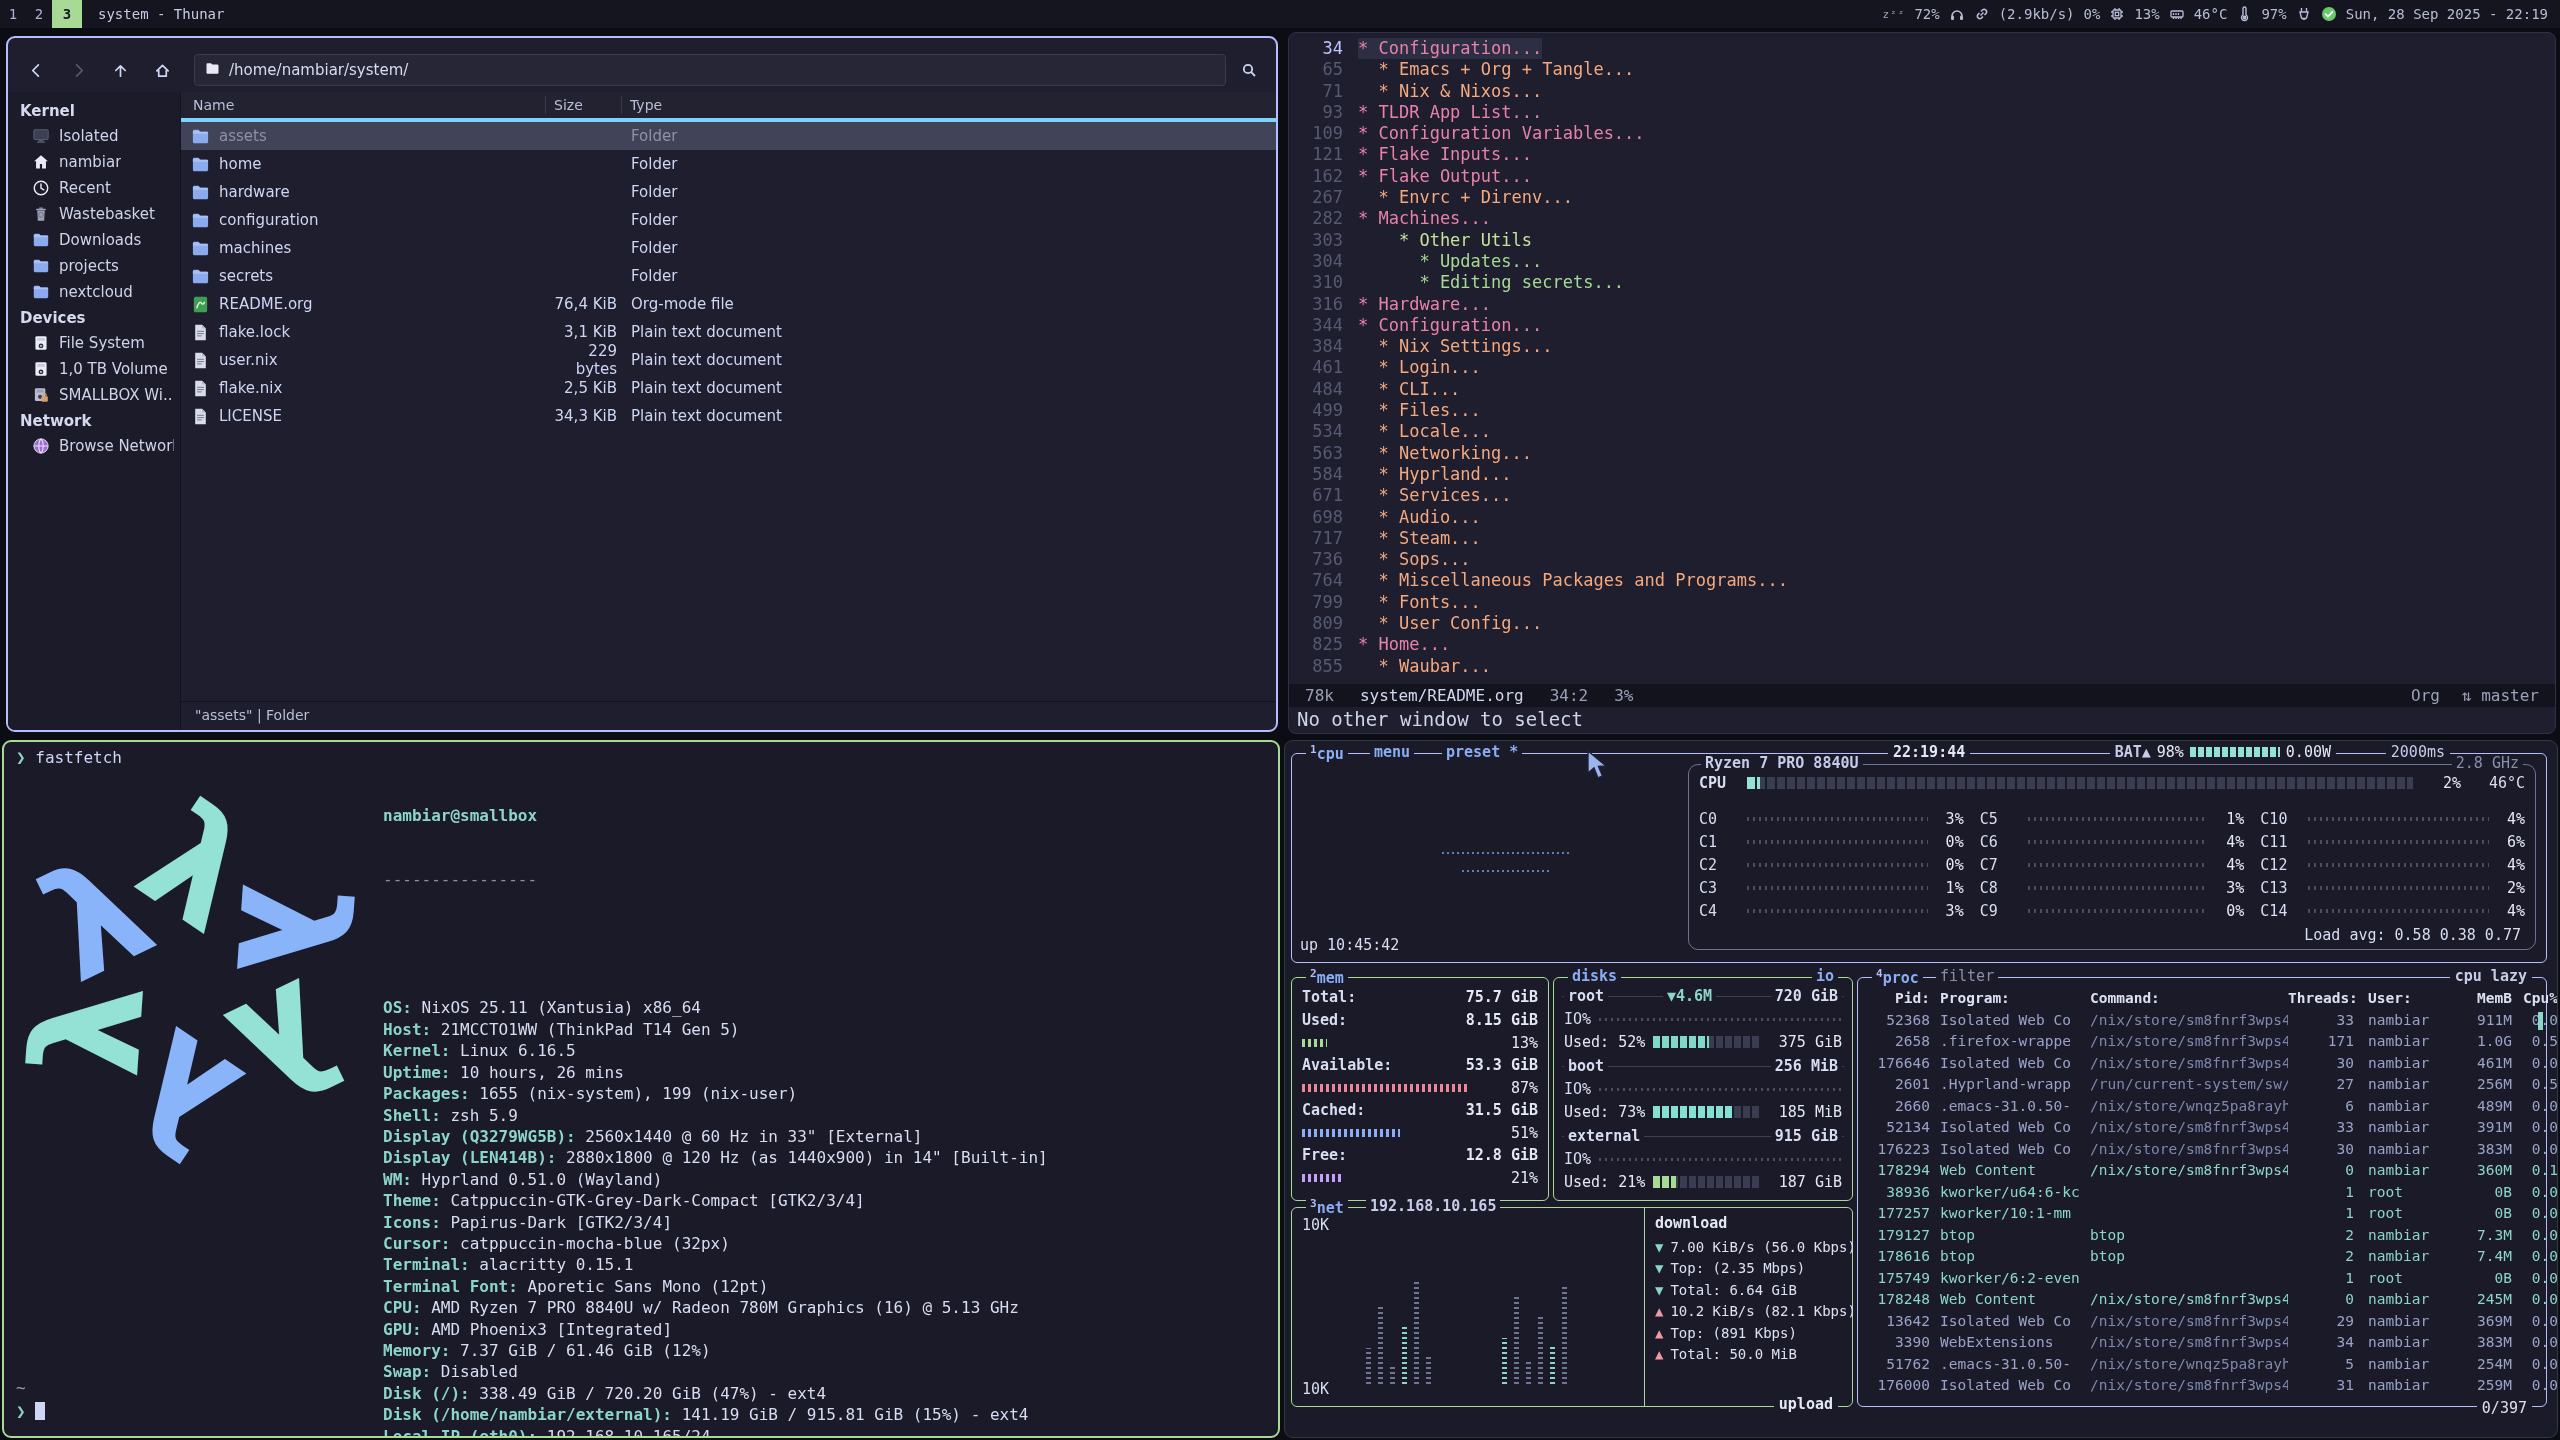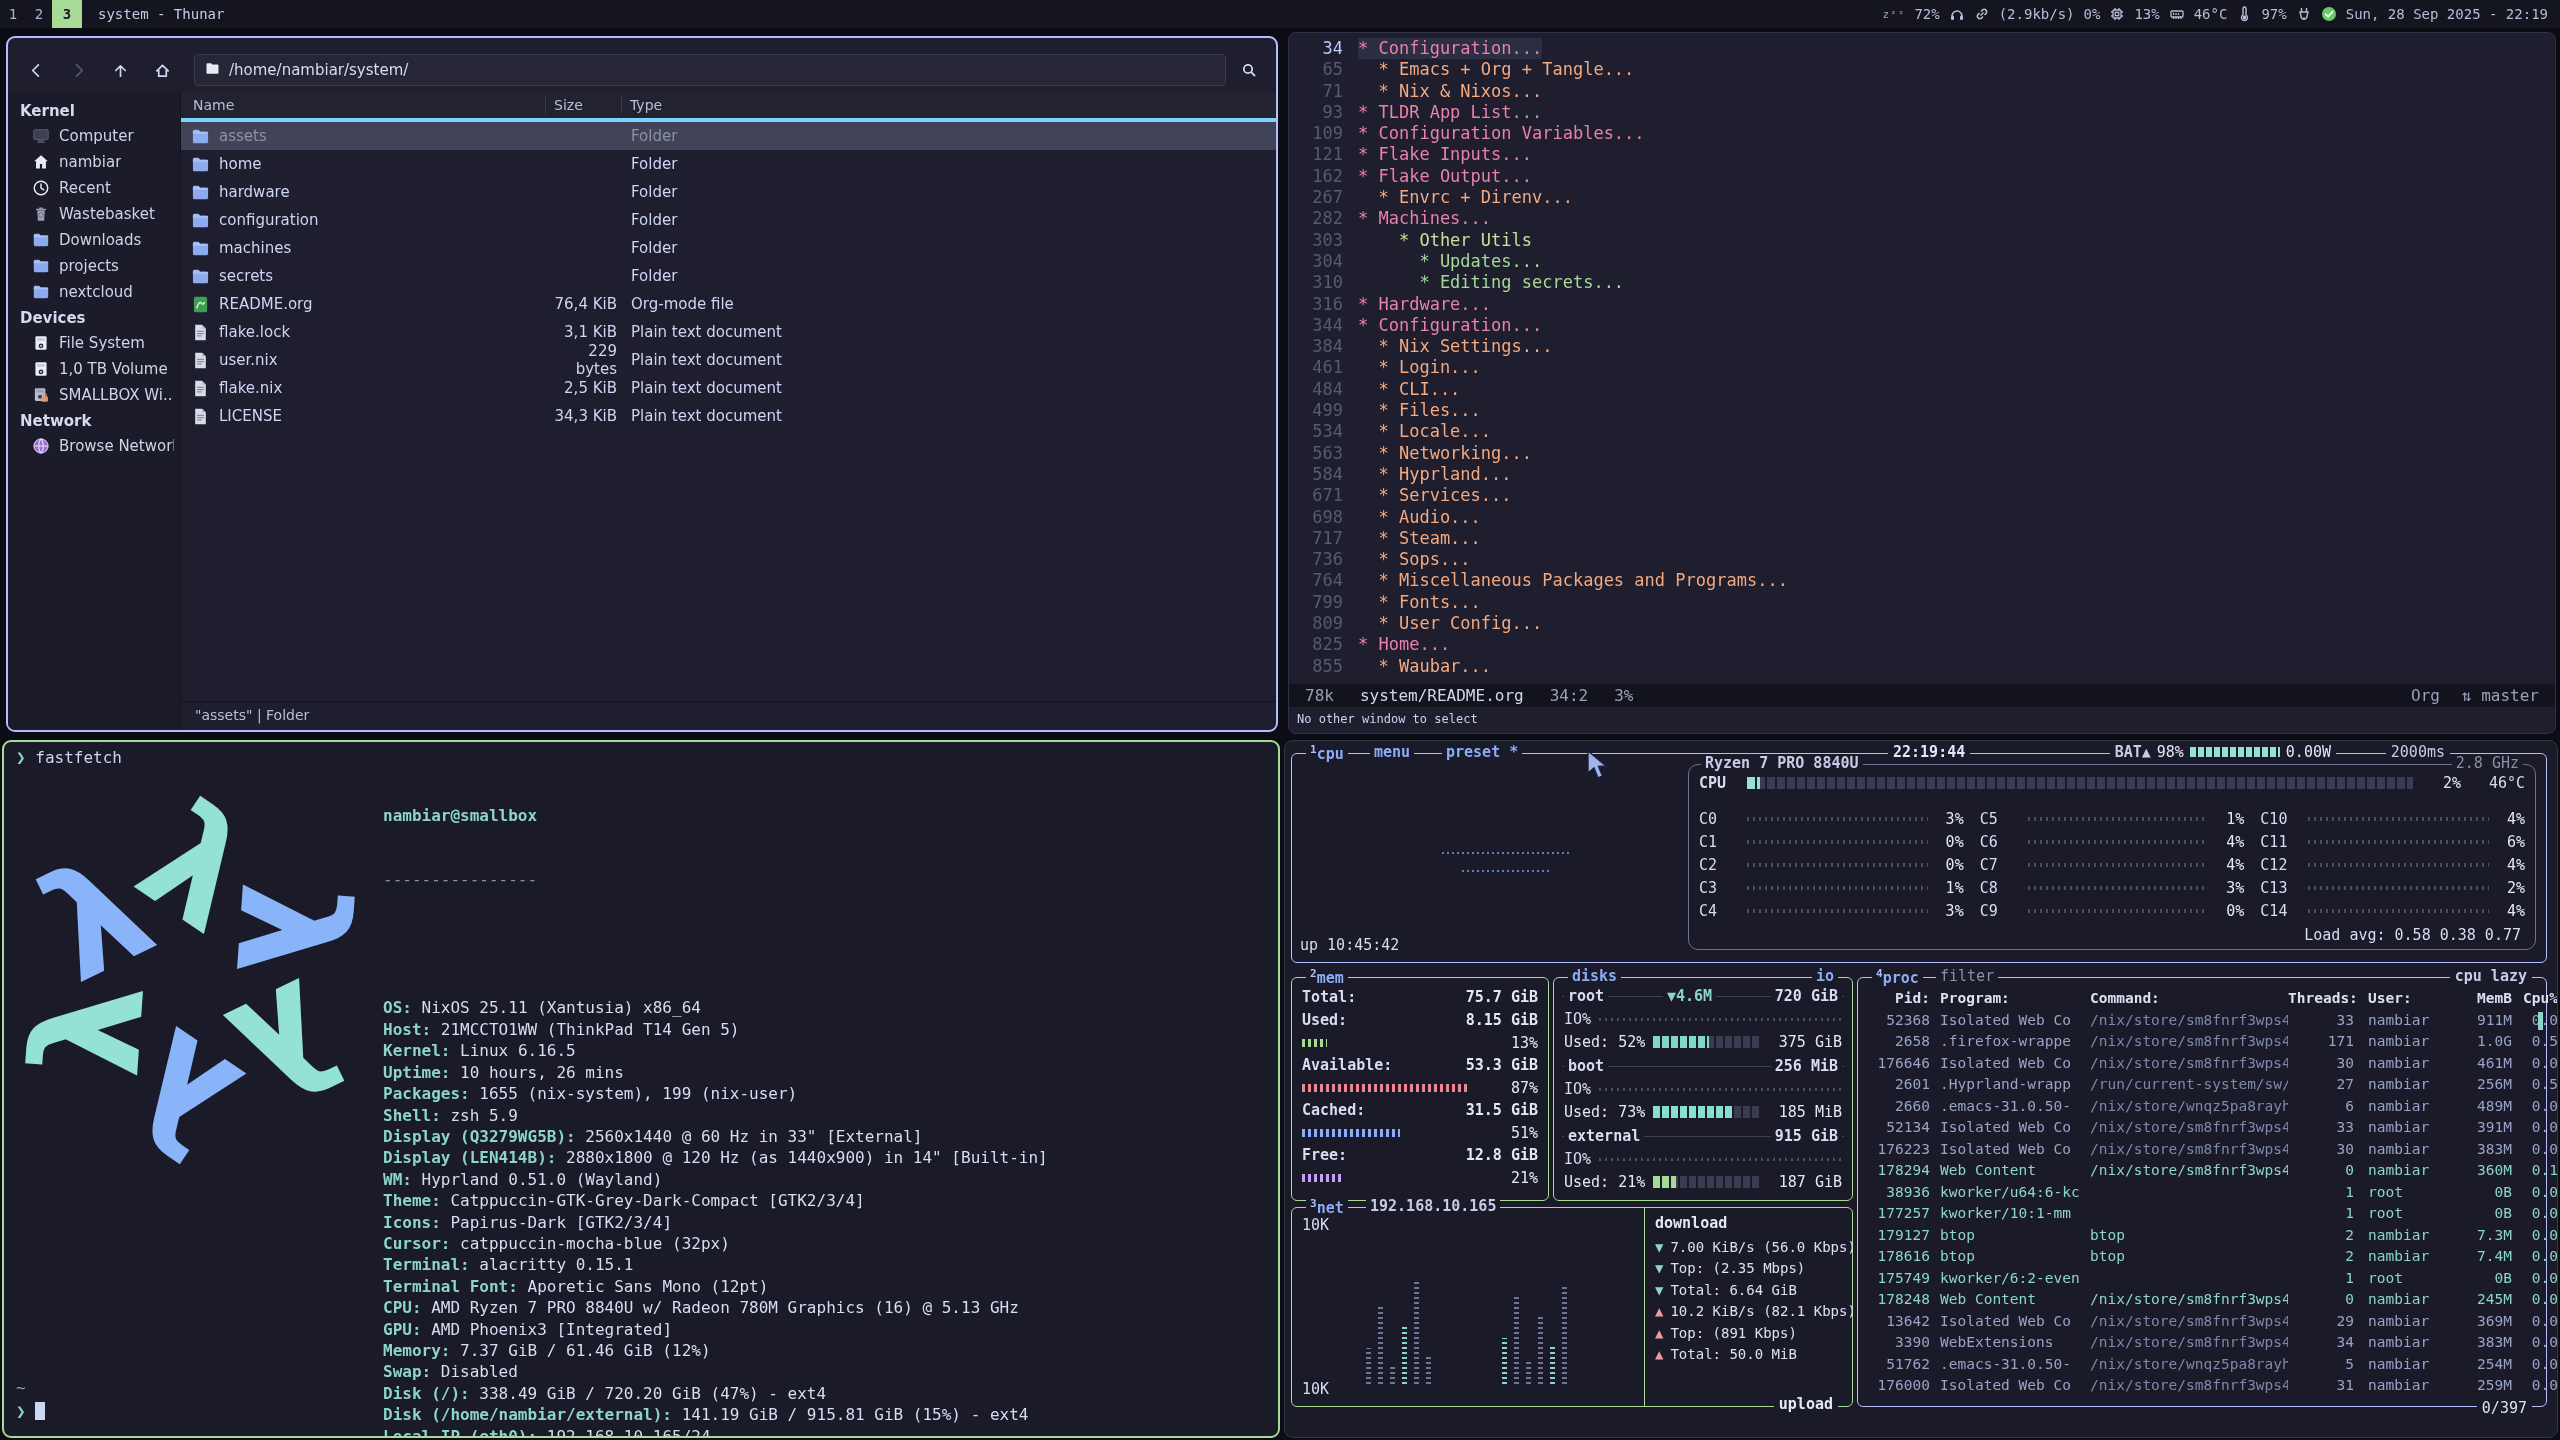--- a/index.html
+++ b/index.html
@@ -67,21 +67,21 @@
   .eline.current .lnum{color:#bcc6ff}
   .etext{display:inline-block}
   .eline.current .etext{background:#2c2e44}
   .eline.lv1 .etext{color:#e882a9}
   .eline.lv2 .etext{color:#f5a97f;padding-left:2ch}
   .eline.lv3 .etext{color:#c8e29a;padding-left:4ch}
   .eline.lv4 .etext{color:#a6da95;padding-left:6ch}
   .modeline{height:23px;background:#13131d;display:flex;align-items:center;font-size:16px;color:#9aa0b8;padding:0 16px;gap:26px;flex:none}
   .modeline .mfile{color:#d2d7ee}
   .modeline .mright{margin-left:auto;display:flex;gap:22px;color:#9aa0b8}
-  .echo{height:26px;line-height:24px;padding-left:8px;font-size:12px;color:#ced4ea;flex:none}
+  .echo{height:26px;line-height:24px;padding-left:8px;font-size:19px;color:#ced4ea;flex:none}
 
   
   #term{left:2px;top:740px;width:1278px;height:698px;background:#1a1a28;border:2px solid #a6da95;font-size:16px}
   .cmdline{position:absolute;left:12px;top:6px}
   .pch{color:#8bd5ca}
   .ffinfo{position:absolute;left:379px;top:20px;line-height:21.4px;white-space:pre;color:#d7ddf2}
   .fftitle{color:#8bd5ca;font-weight:bold}
   .ffsep{color:#8a90a8}
   .ff-label{color:#8bd5ca;font-weight:bold}
   .nixlogo{position:absolute;left:10px;top:40px}
@@ -303,21 +303,21 @@
       <div>
 
       <div class="side-item">
             <span class="sic">
               <svg viewBox="0 0 20 20">
                 <rect x="2" y="3" width="16" height="11" rx="1.2" fill="#3c4054" stroke="#5a5f78" stroke-width="1"></rect>
                 <rect x="7.2" y="14.6" width="5.6" height="1.5" fill="#5a5f78"></rect>
                 <rect x="5.4" y="16.2" width="9.2" height="1.3" rx=".6" fill="#5a5f78"></rect>
               </svg>
             </span>
-            <span class="lbl">Computer</span>
+            <span class="lbl">Isolated</span>
           </div>
           <div class="side-item">
             <span class="sic">
               <svg viewBox="0 0 20 20">
                 <path d="M10 2.4 2.4 9.2h2.1v8h4.3v-5.1h2.4v5.1h4.3v-8h2.1L10 2.4z" fill="#e8ebf5"></path>
               </svg>
             </span>
             <span class="lbl">nambiar</span>
           </div>
           <div class="side-item">

